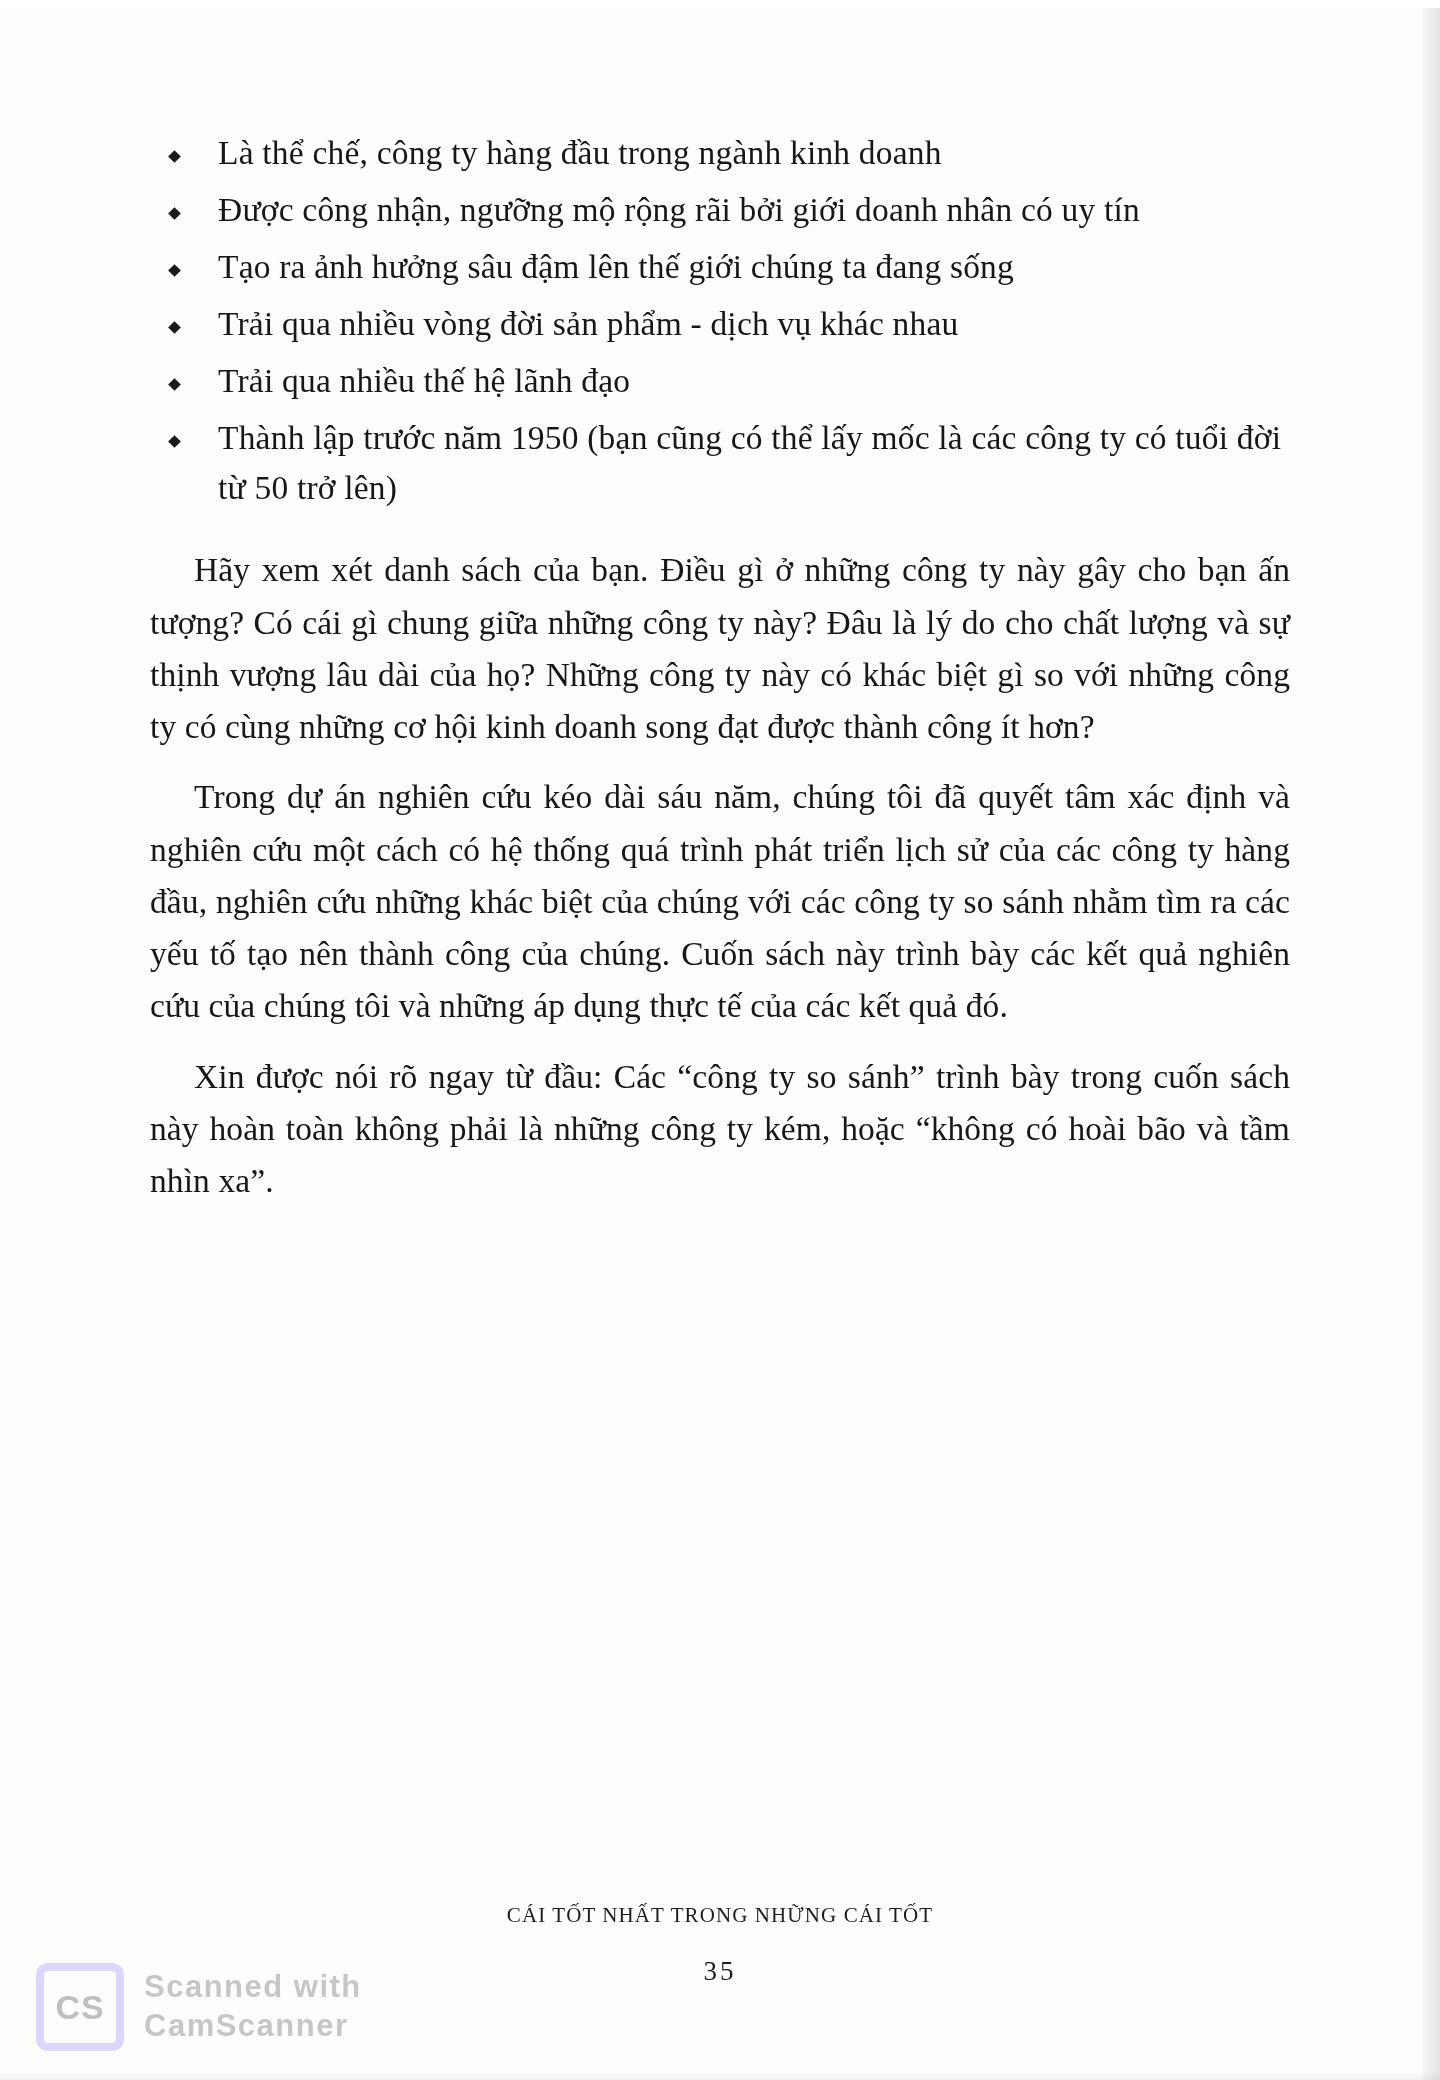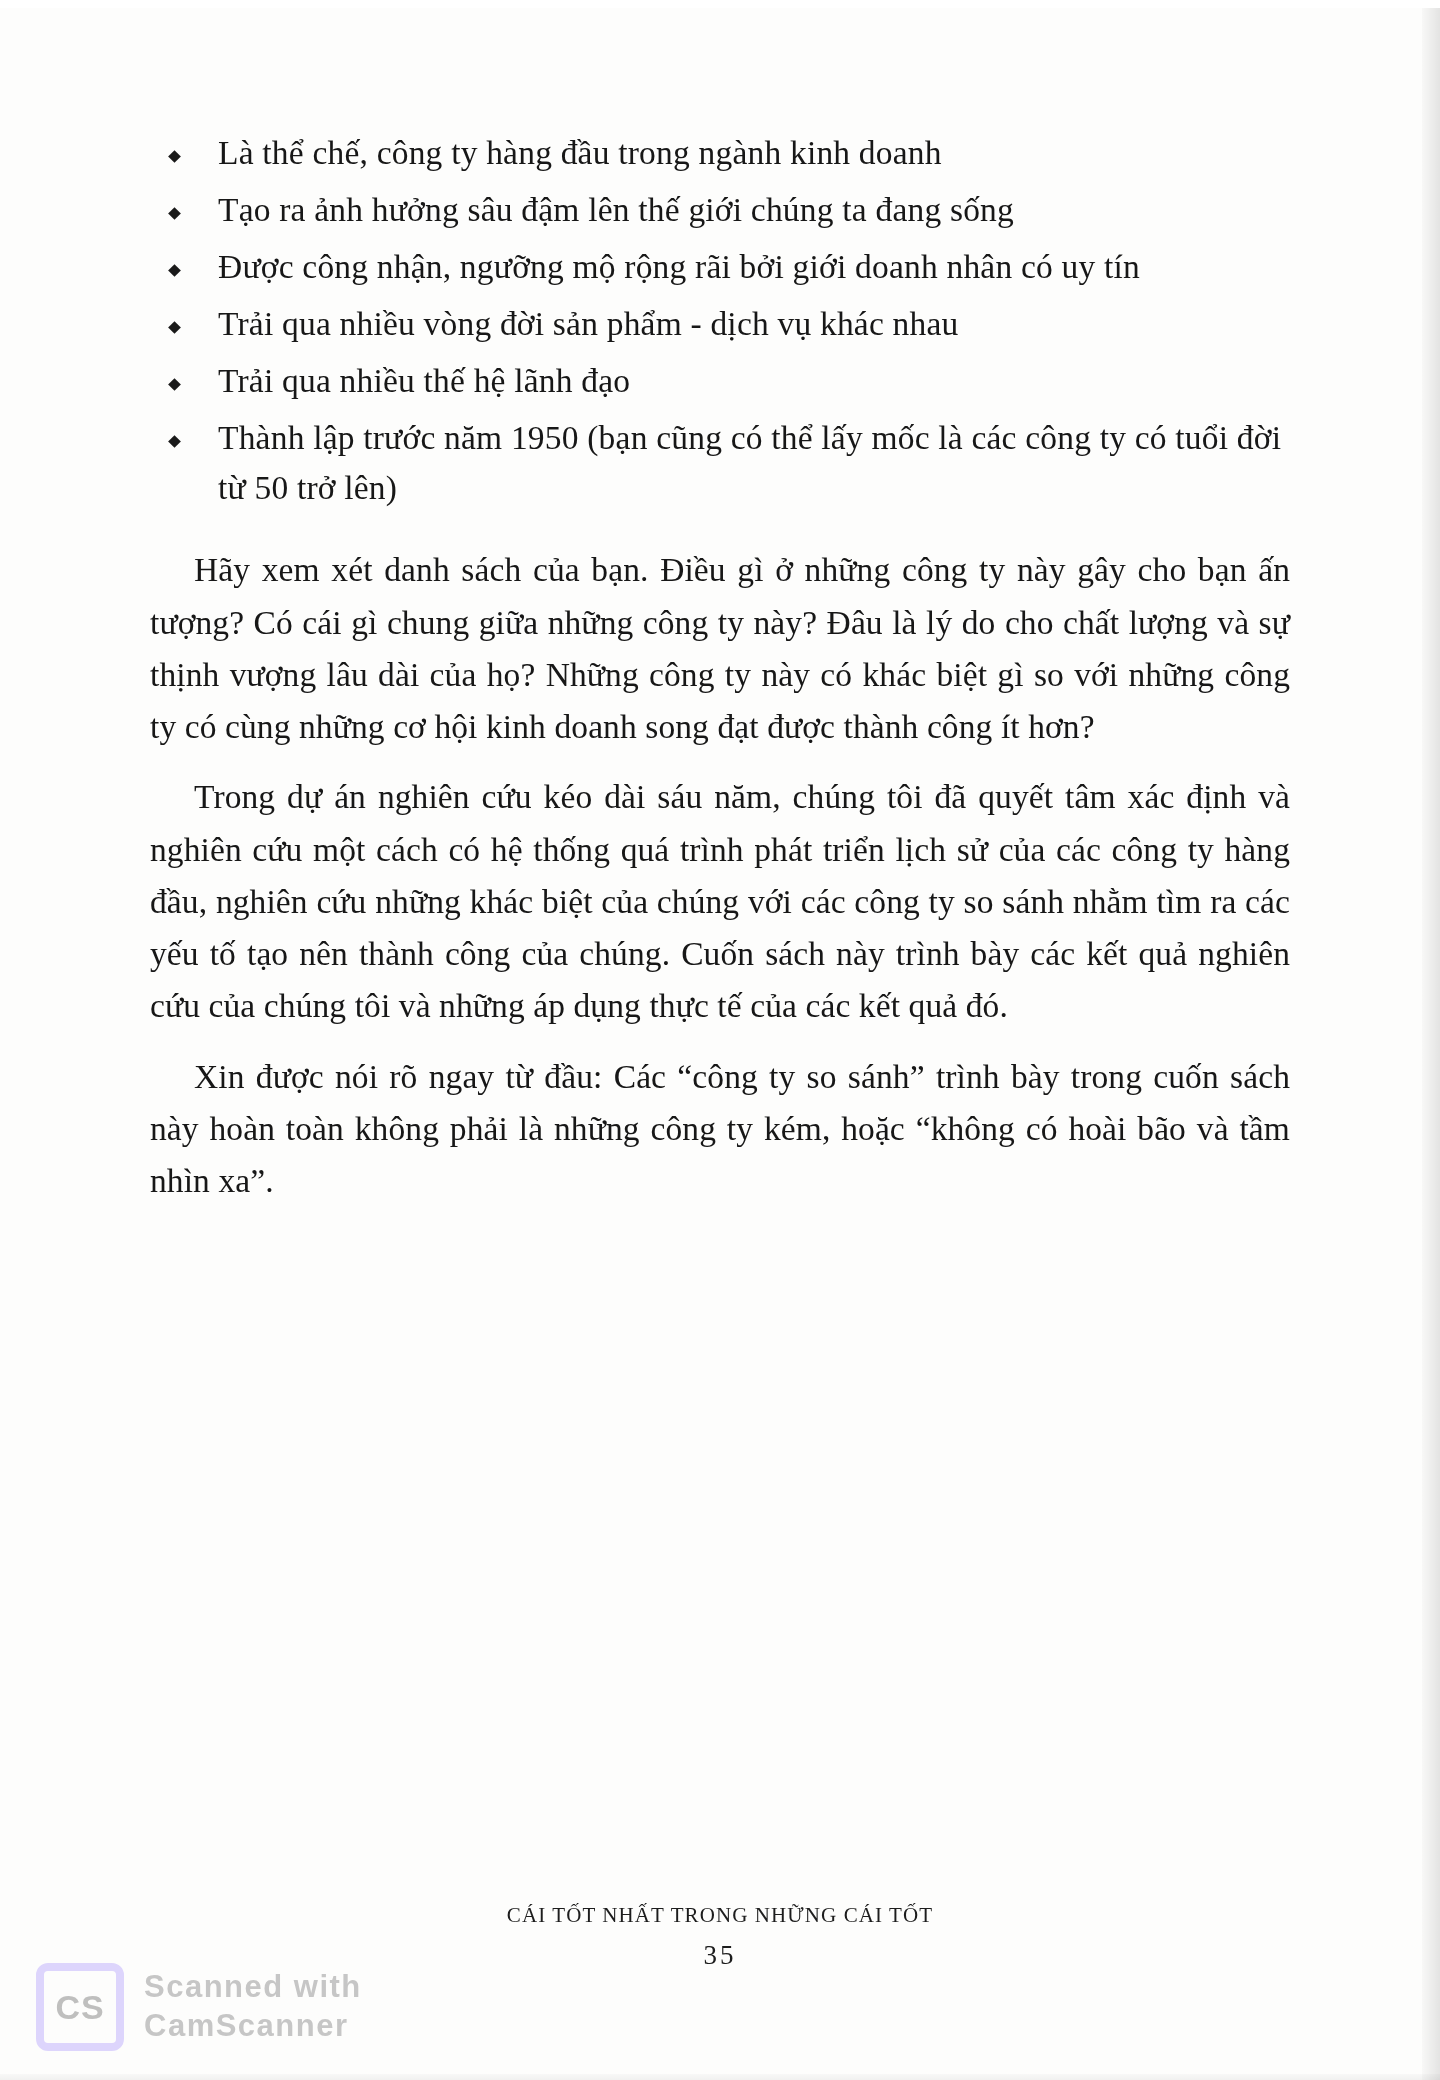--- a/index.html
+++ b/index.html
@@ -83,21 +83,21 @@
     width: 1440px;
     text-align: center;
   }
   .footer-title {
     font-size: 21px;
     letter-spacing: 1.1px;
     color: #1d1d1d;
     font-family: "Liberation Serif", serif;
   }
   .footer-pagenum {
-    margin-top: 12px;
+    margin-top: 28px;
     font-size: 27px;
     letter-spacing: 3px;
     color: #1d1d1d;
   }
 
   
   .watermark {
     position: absolute;
     left: 36px;
     top: 1955px;
@@ -149,22 +149,22 @@
 </style>
 </head>
 <body>
 
 <div class="page">
 
   <div class="page-inner">
 
     <ul class="bullet-list">
       <li class="bullet-item">Là thể chế, công ty hàng đầu trong ngành kinh doanh</li>
+      <li class="bullet-item">Được công nhận, ngưỡng mộ rộng rãi bởi giới doanh nhân có uy tín</li>
       <li class="bullet-item">Tạo ra ảnh hưởng sâu đậm lên thế giới chúng ta đang sống</li>
-      <li class="bullet-item">Được công nhận, ngưỡng mộ rộng rãi bởi giới doanh nhân có uy tín</li>
       <li class="bullet-item">Trải qua nhiều vòng đời sản phẩm - dịch vụ khác nhau</li>
       <li class="bullet-item">Trải qua nhiều thế hệ lãnh đạo</li>
       <li class="bullet-item">Thành lập trước năm 1950 (bạn cũng có thể lấy mốc là các công ty có tuổi đời từ 50 trở lên)</li>
     </ul>
 
     <p class="para first-para">Hãy xem xét danh sách của bạn. Điều gì ở những công ty này gây cho bạn ấn tượng? Có cái gì chung giữa những công ty này? Đâu là lý do cho chất lượng và sự thịnh vượng lâu dài của họ? Những công ty này có khác biệt gì so với những công ty có cùng những cơ hội kinh doanh song đạt được thành công ít hơn?</p>
     <p class="para">Trong dự án nghiên cứu kéo dài sáu năm, chúng tôi đã quyết tâm xác định và nghiên cứu một cách có hệ thống quá trình phát triển lịch sử của các công ty hàng đầu, nghiên cứu những khác biệt của chúng với các công ty so sánh nhằm tìm ra các yếu tố tạo nên thành công của chúng. Cuốn sách này trình bày các kết quả nghiên cứu của chúng tôi và những áp dụng thực tế của các kết quả đó.</p>
     <p class="para">Xin được nói rõ ngay từ đầu: Các “công ty so sánh” trình bày trong cuốn sách này hoàn toàn không phải là những công ty kém, hoặc “không có hoài bão và tầm nhìn xa”.</p>
 
   </div>

